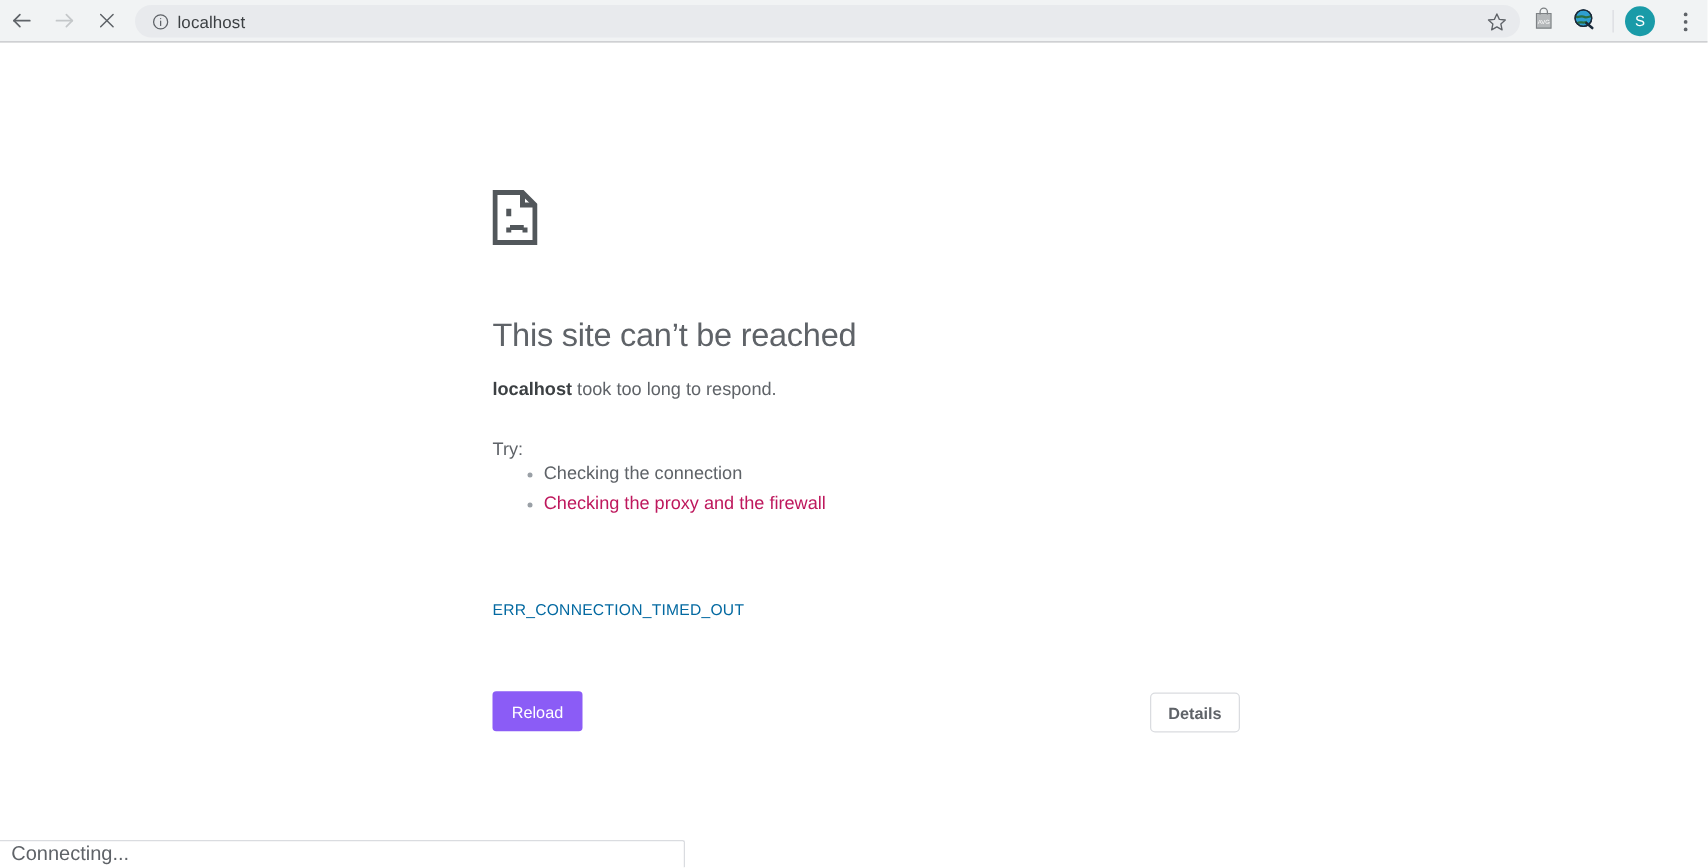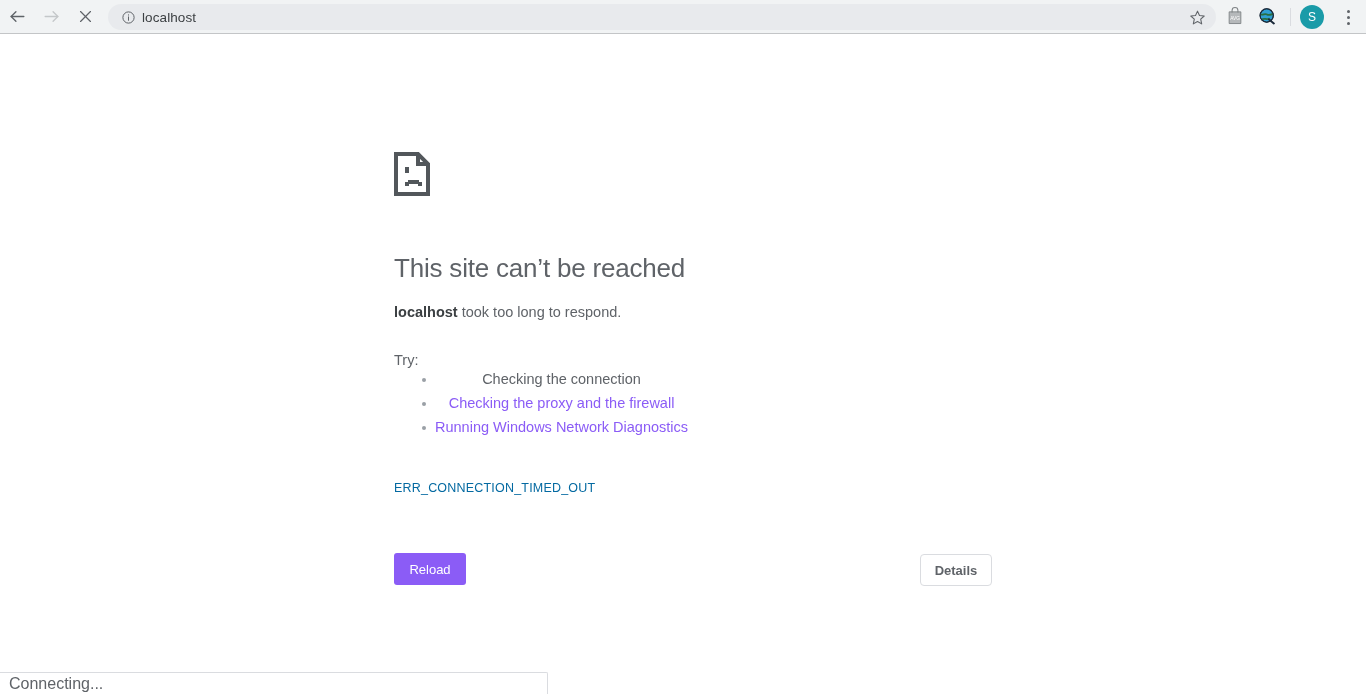--- a/index.html
+++ b/index.html
@@ -177,21 +177,20 @@
     font-size: 14.5px;
     color: #5f6368;
   }
   .suggestions {
     position: absolute;
     left: 0;
     top: 215px;
     margin: 0;
     padding: 0;
     list-style: none;
-    text-align: center;
   }
   .suggestions li {
     position: relative;
     padding-left: 41px;
     height: 24px;
     line-height: 24px;
     font-size: 14.5px;
     color: #5f6368;
     white-space: nowrap;
   }
@@ -199,21 +198,21 @@
     content: "";
     position: absolute;
     left: 28px;
     top: 11px;
     width: 4px;
     height: 4px;
     border-radius: 50%;
     background: #9aa0a6;
   }
   .suggestions a {
-    color: #8b5cf6;
+    color: #be185d;
     text-decoration: none;
   }
   .errcode {
     position: absolute;
     left: 0;
     top: 329px;
     font-size: 12.5px;
     color: #0369a1;
     letter-spacing: 0.2px;
   }
@@ -373,23 +372,20 @@
 
     <div class="try-label">Try:</div>
 
     <ul class="suggestions">
       <li>
         <span>Checking the connection</span>
       </li>
       <li>
         <a href="#">Checking the proxy and the firewall</a>
       </li>
-      <li>
-        <a href="#">Running Windows Network Diagnostics</a>
-      </li>
     </ul>
 
     <div class="errcode">ERR_CONNECTION_TIMED_OUT</div>
 
     <button class="reload-btn">Reload</button>
 
     <button class="details-btn">Details</button>
   </div>
 </div>
 

